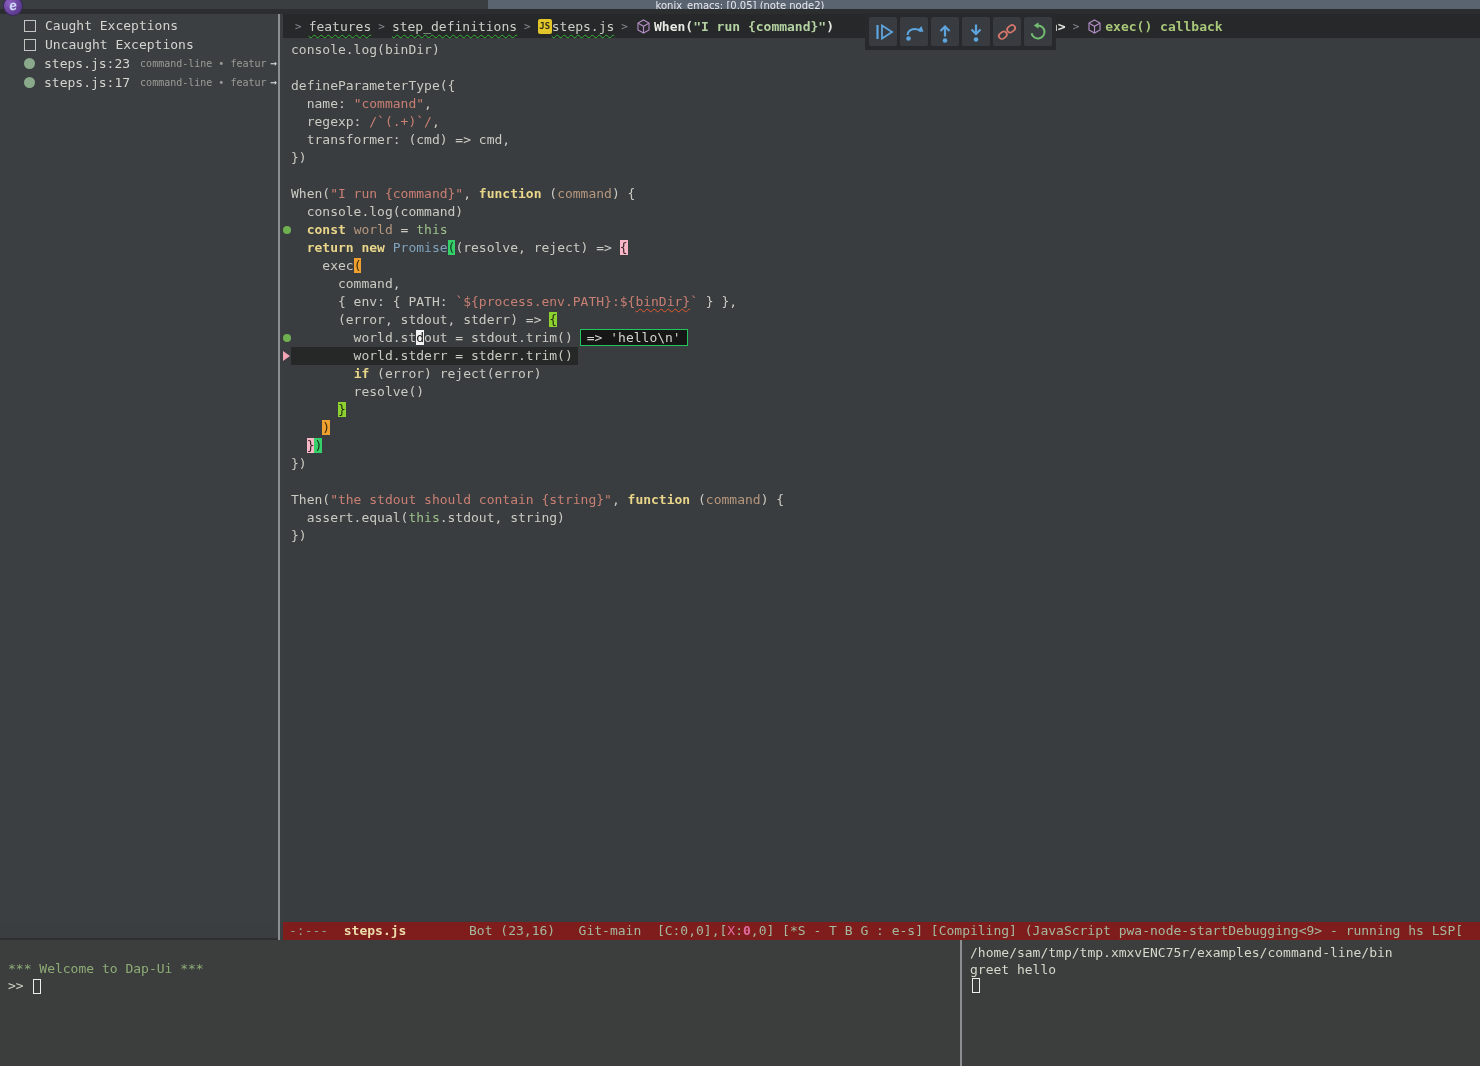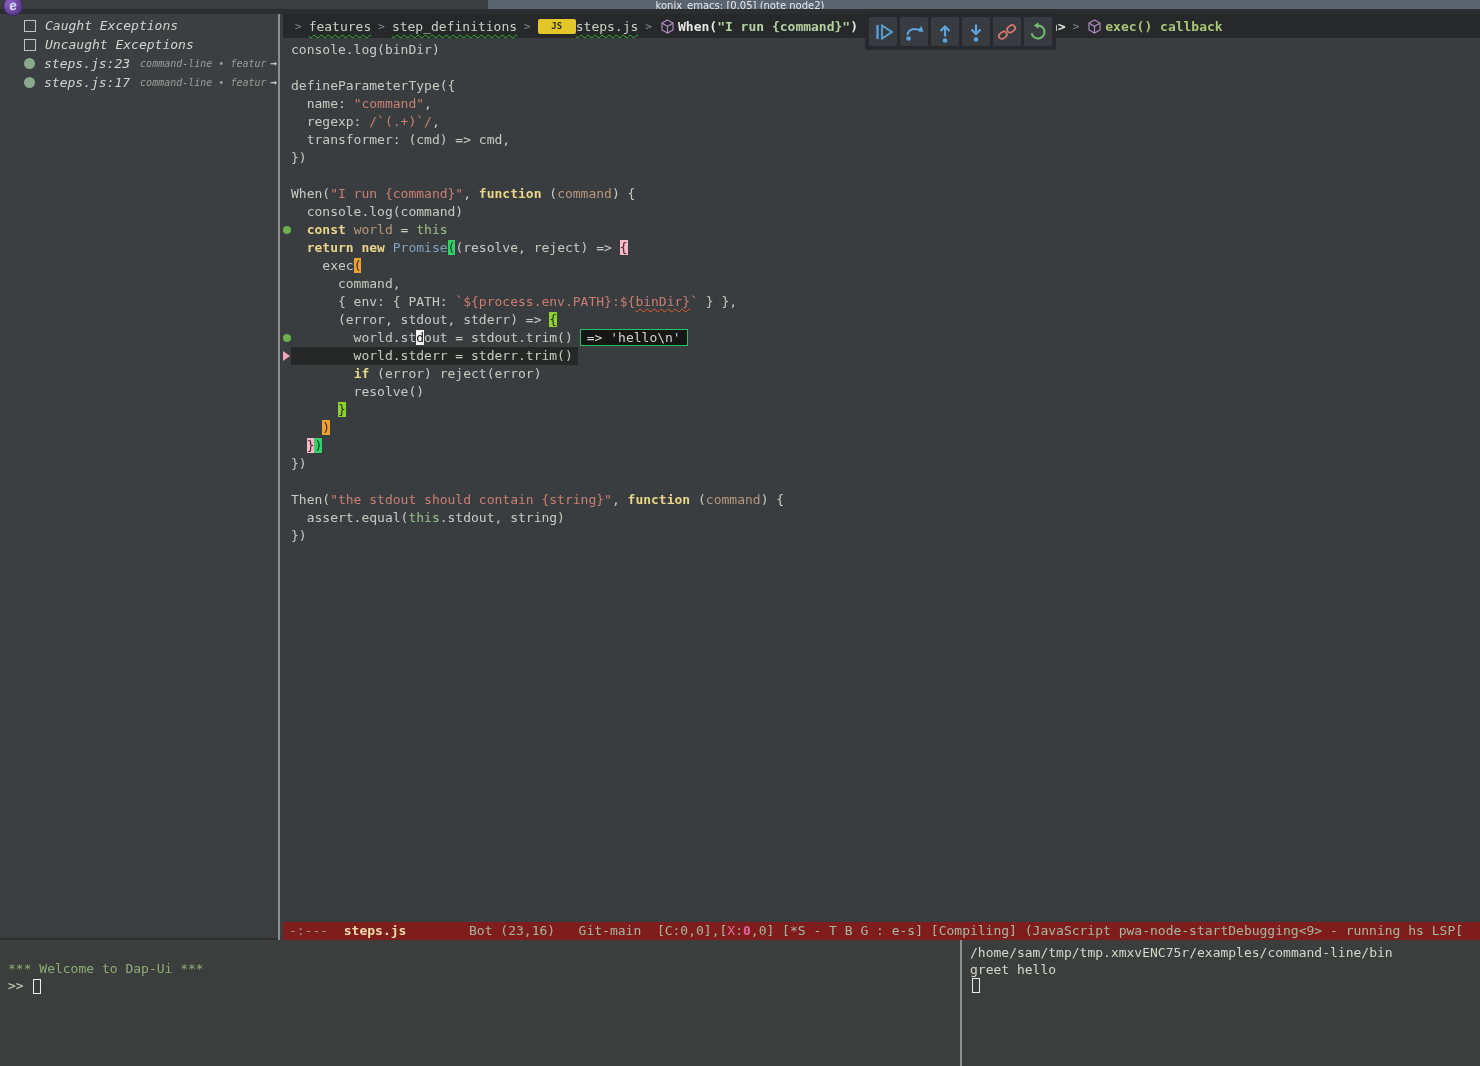--- a/index.html
+++ b/index.html
@@ -14,38 +14,38 @@
                   font-size:10px; line-height:11px; font-family:"DejaVu Sans", sans-serif; }
   #emacs-logo { left:3px; top:0px; width:21px; height:14px; z-index:9; overflow:visible; }
   #emacs-logo .circ { width:20px; height:20px; border-radius:50%;
       background:radial-gradient(circle at 35% 30%, #8d60c2, #5c3b90 70%);
       border:1px solid #3a2a5a; color:#cfd9f8; font-style:italic; font-weight:bold;
       font-size:13px; line-height:18px; text-align:center; transform:translateY(-4px) rotate(-12deg); }
   #title-gap { left:0; top:9px; width:1480px; height:5px; background:#2b2d2f; }
 
   
   #sidebar { left:0; top:14px; width:278px; height:908px; background:#3c3f42; padding-top:2px; }
-  .sb-row { position:relative; height:19px; display:flex; align-items:center; padding-left:24px;font-style:italic; }
+  .sb-row { position:relative; height:19px; display:flex; align-items:center; padding-left:24px; }
   .sb-check { width:12px; height:12px; border:1px solid #c2c5c2; margin-right:9px; flex:none; }
   .sb-dot { width:11px; height:11px; border-radius:50%; background:#8baa8c; margin-right:9px; flex:none; }
   .sb-label { color:#d3d5ce; font-size:13px; white-space:pre; }
   .sb-detail { color:#9b9d96; font-size:10px; margin-left:10px; white-space:pre; }
   .sb-trunc { position:absolute; right:1px; color:#e0e2e4; font-size:11px; }
 
   .vdiv { width:2px; background:#8b8f91; z-index:4; }
   #vdiv1 { left:278px; top:14px; height:926px; }
   #vdiv2 { left:960px; top:940px; height:126px; }
 
   
   #editor { left:283px; top:14px; width:1197px; height:908px; background:#3a3d3f; overflow:hidden; }
   #breadcrumb { position:relative; height:24px; background:#26282a; display:flex; align-items:center;
                 padding-left:5px; font-size:13px; white-space:pre; }
   .bc-chev { color:#8b8e91; font-size:11px; margin:0 7px; }
   .bc-crumb { color:#ccd0c8; text-decoration:underline wavy #35b435 1px; text-underline-offset:3px; }
-  .bc-js { width:38px; height:15px; background:#e2c62a; border-radius:2px; color:#33321a;
+  .bc-js { width:14px; height:15px; background:#e2c62a; border-radius:2px; color:#33321a;
            font-size:9px; font-weight:bold; display:inline-flex; align-items:center; justify-content:center; }
   .bc-cube { width:17px; height:17px; margin-right:2px; }
   .bc-when-pre,.bc-when-post { color:#e7e9e3; font-weight:bold; }
   .bc-when-str { color:#b5d3a2; font-weight:bold; }
   #bc-right { position:absolute; left:767px; top:0; height:24px; display:flex; align-items:center; }
   .bc-partial { color:#e7e9e3; font-weight:bold; }
   .bc-exec { color:#a9c779; font-weight:bold; }
 
   #code { position:relative; padding-top:3px; }
   .row { position:relative; height:18px; line-height:18px; padding-left:8px;

